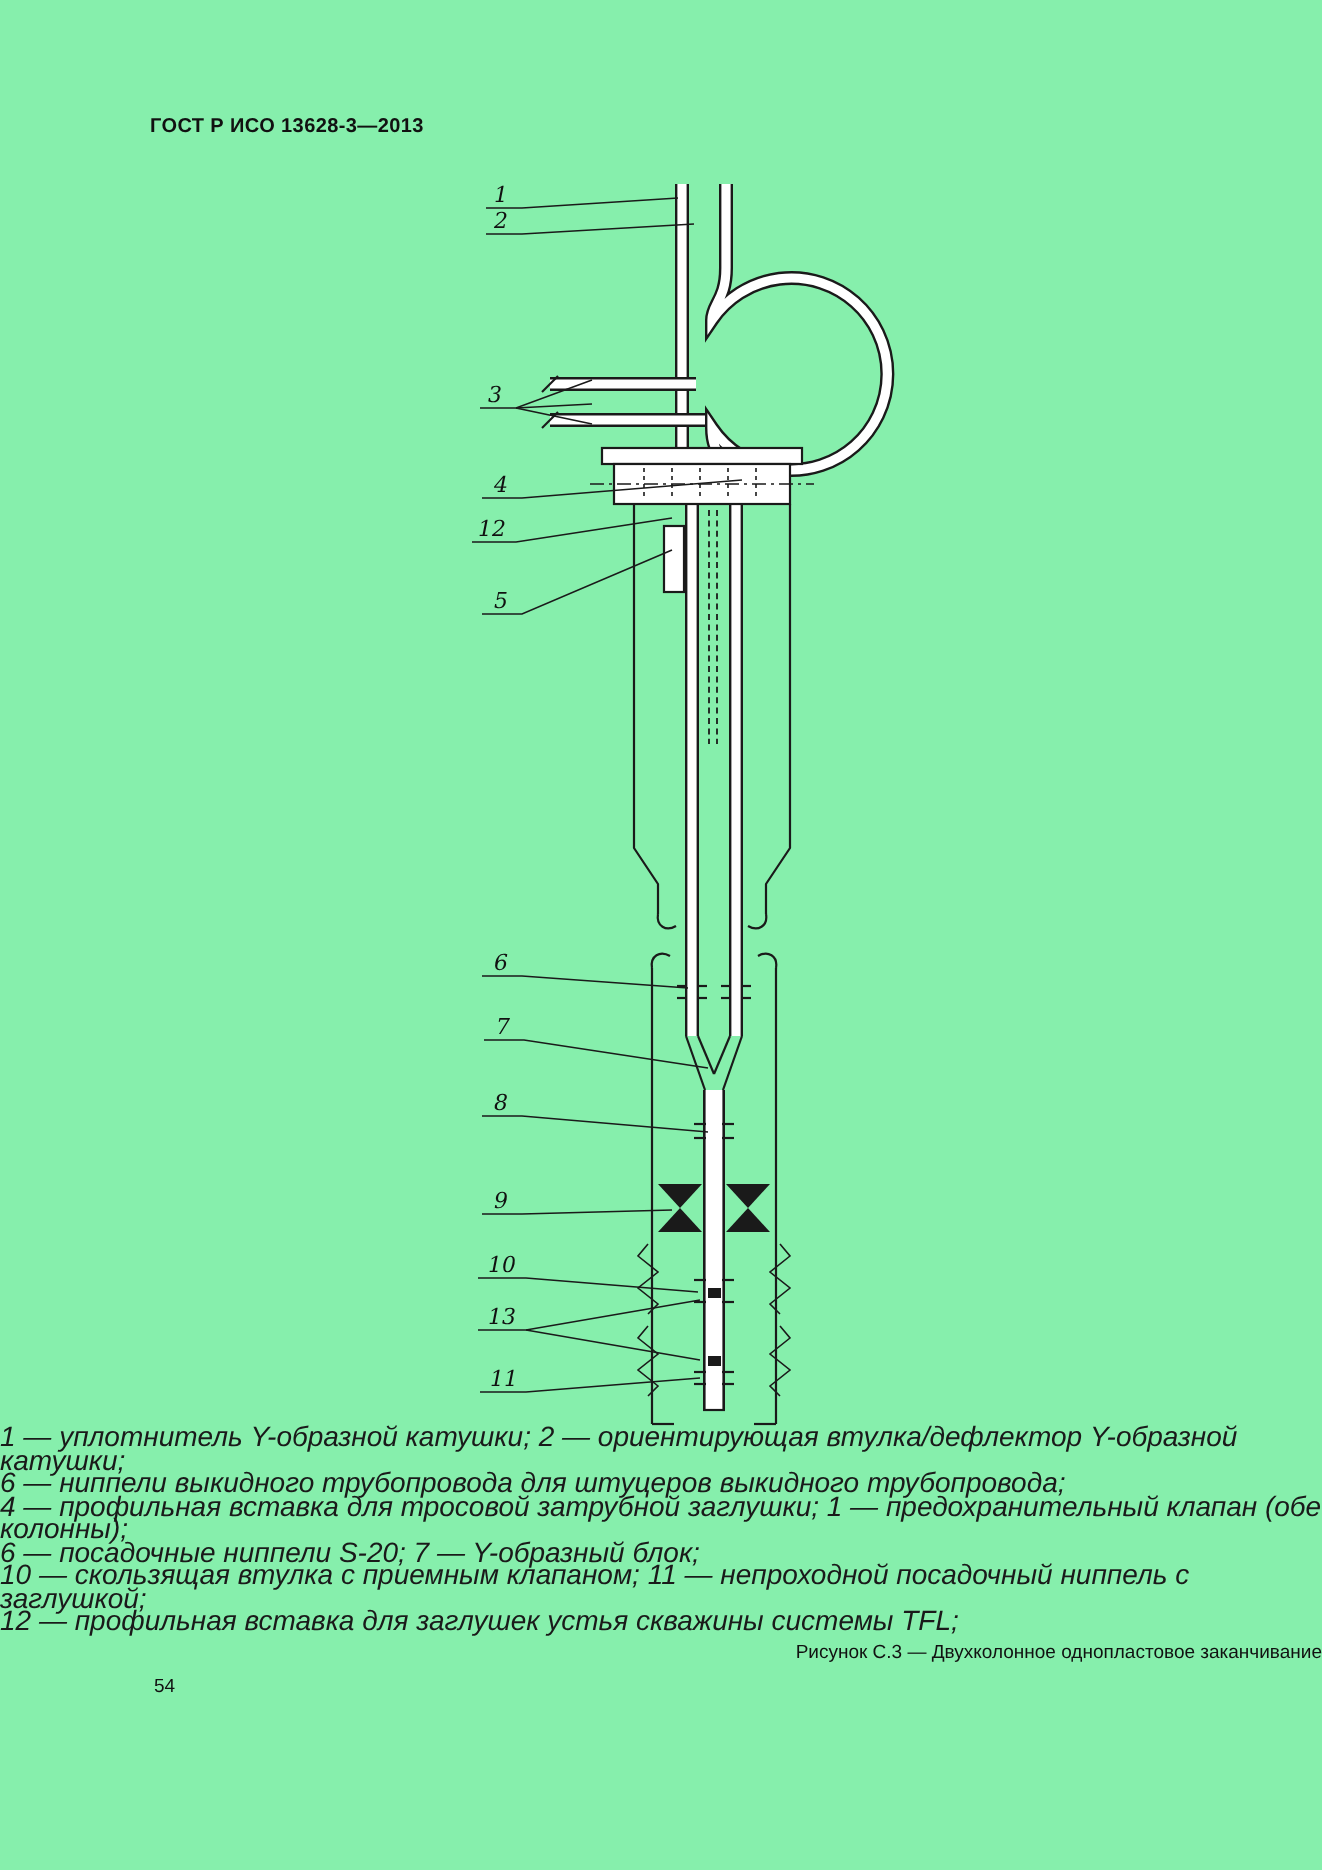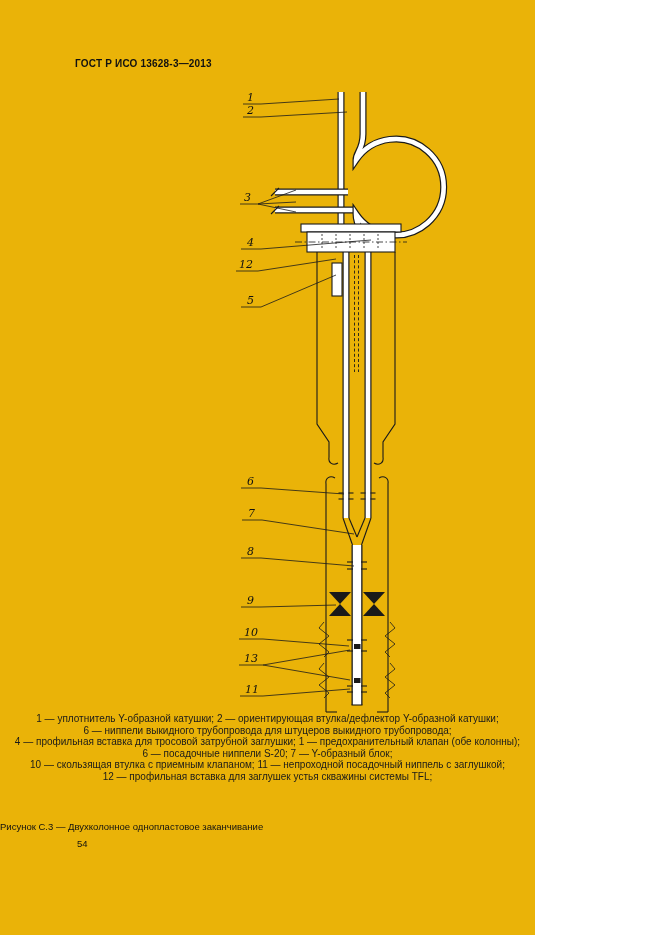--- a/index.html
+++ b/index.html
@@ -1,35 +1,35 @@
 <!DOCTYPE html>
 <html><head>
 <meta charset="utf-8">
 <style>
   html,body{margin:0;padding:0;background:#ffffff;}
   .page{
     position:relative;
-    width:535px;height:935px;
-    background:#eab308;
+    width:661px;height:935px;
+    background:#86efac;
     font-family:"Liberation Sans",sans-serif;
     color:#111;
     overflow:hidden;
   }
   .doc-header{
     position:absolute;left:75px;top:58px;
     font-size:10px;font-weight:bold;letter-spacing:.2px;
   }
   .diagram{position:absolute;left:0;top:0;}
   .legend{
     position:absolute;left:0;right:0;top:713px;
-    text-align:center;font-size:10px;line-height:11.5px;color:#1a1a1a;
+    font-size:14px;line-height:11.5px;color:#1a1a1a;font-style:italic;
   }
   .caption{
     position:absolute;left:0;right:0;top:821px;
-    text-align:left;font-size:9.5px;color:#111;
+    text-align:right;font-size:9.5px;color:#111;
   }
   .page-number{
     position:absolute;left:77px;top:838px;font-size:9.5px;
   }
   
   .ln{stroke:#1a1a1a;stroke-width:1.1;fill:none;}
   .thin{stroke:#1a1a1a;stroke-width:0.8;fill:none;}
   .pipe-o{stroke:#1a1a1a;stroke-width:7;fill:none;}
   .pipe-i{stroke:#ffffff;stroke-width:4.6;fill:none;}
   .tube-o{stroke:#1a1a1a;stroke-width:11;fill:none;}

